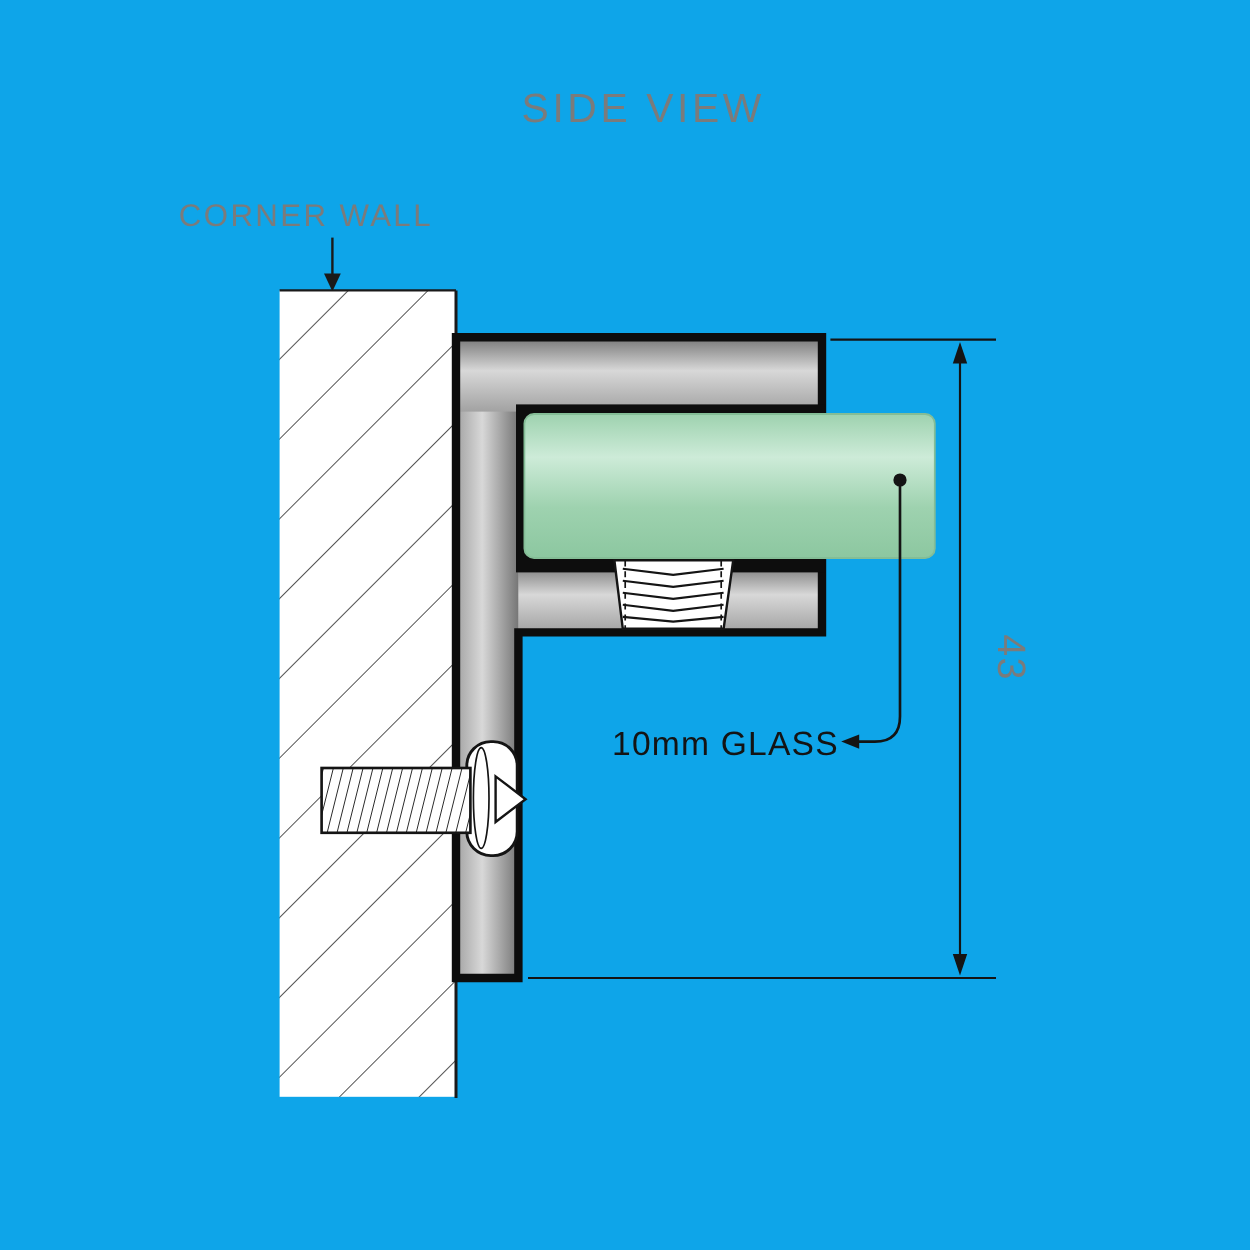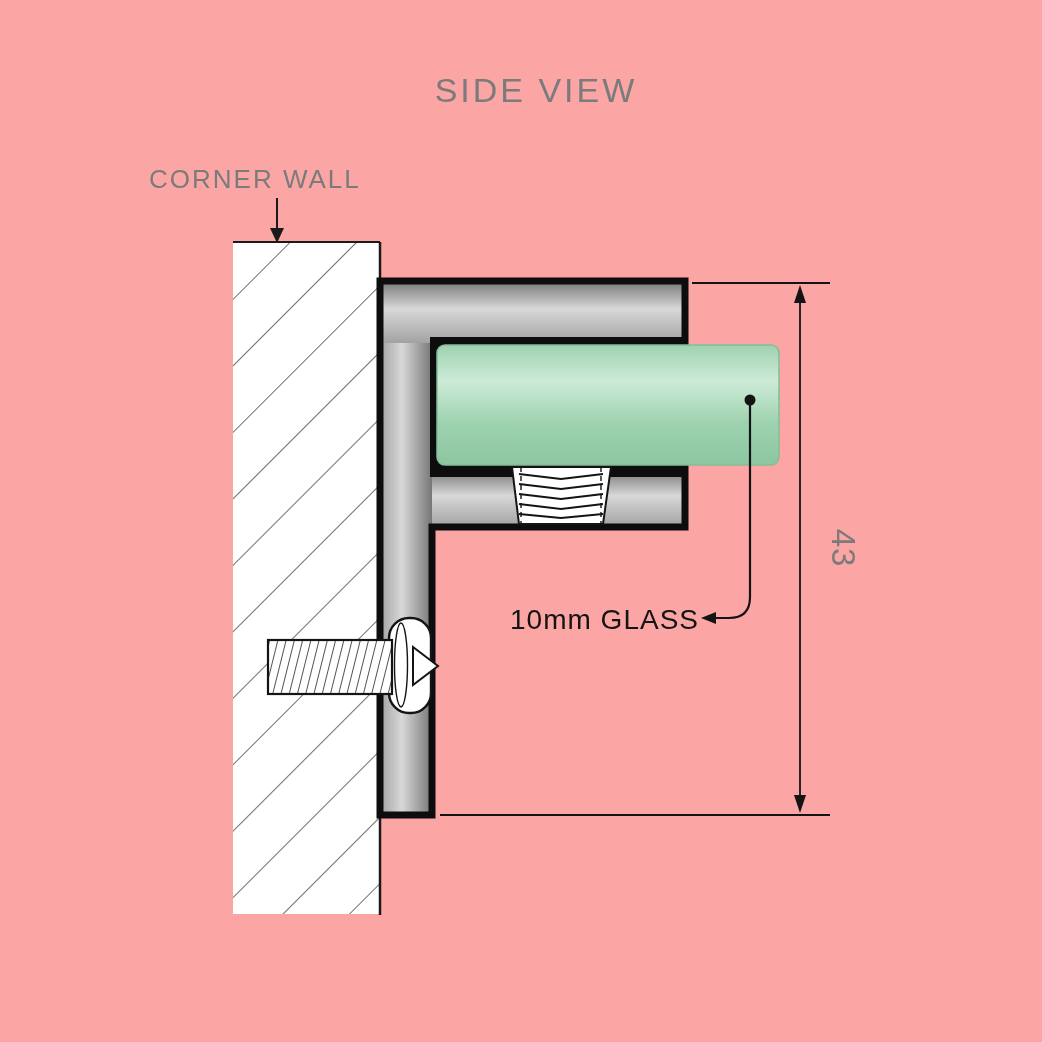--- a/index.html
+++ b/index.html
@@ -4,21 +4,21 @@
 <style>
   html, body {
     margin: 0;
     padding: 0;
     background: #ffffff;
   }
   .canvas {
     position: relative;
     width: 1042px;
     height: 1042px;
-    background: #fca5a5;
+    background: #0ea5e9;
     overflow: hidden;
   }
   svg text {
     font-family: "Liberation Sans", sans-serif;
   }
   .title-text {
     font-size: 34px;
     letter-spacing: 3px;
   }
   .label-text {

